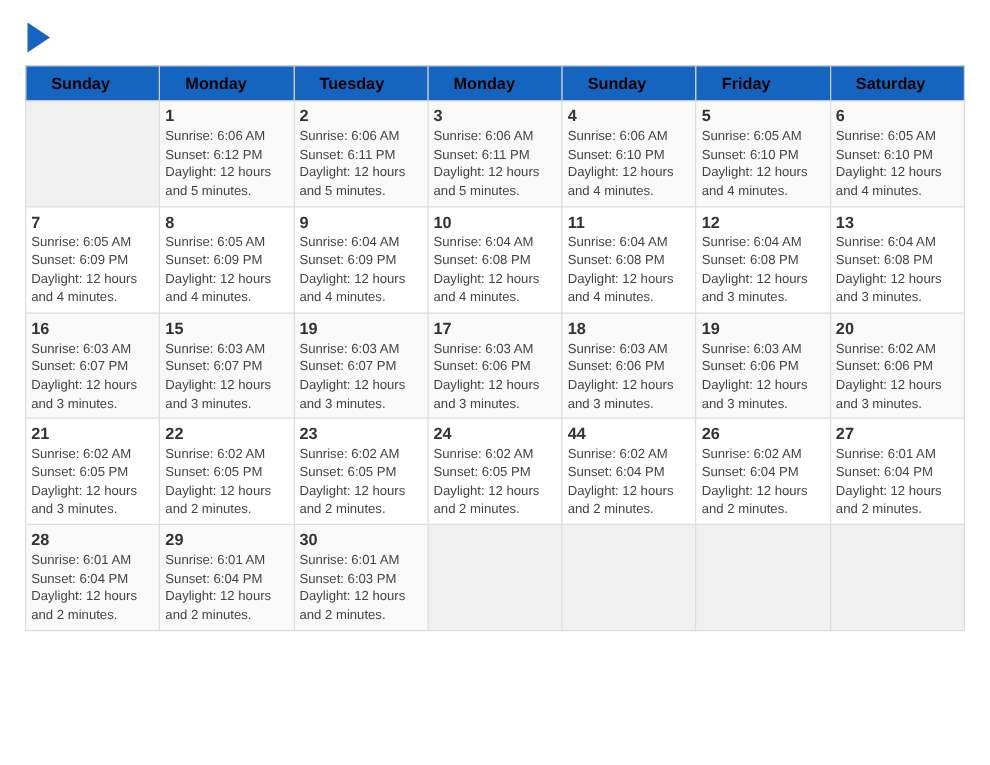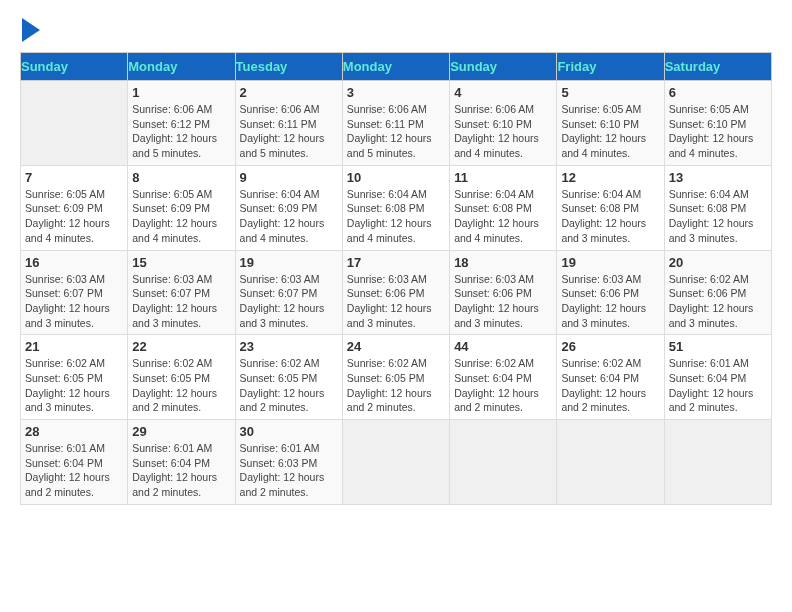--- a/index.html
+++ b/index.html
@@ -54,22 +54,22 @@
       font-weight: normal;
       color: #333;
     }
     table {
       width: 100%;
       border-collapse: collapse;
       font-size: 11px;
     }
     thead tr th {
       background-color: #1565c0;
-      color: #5eead4;
-      padding: 6px 0;
+      color: #000000;
+      padding: 6px 20px;
       text-align: left;
       font-size: 13px;
       font-weight: bold;
       border: 1px solid #ccc;
     }
     tbody tr td {
       border: 1px solid #ddd;
       padding: 4px 4px;
       vertical-align: top;
       height: 80px;
@@ -312,21 +312,21 @@
 and 2 minutes.</div>
         </td>
         <td>
           <span class="day-number">26</span>
           <div class="day-info" style="white-space: pre-wrap;">Sunrise: 6:02 AM
 Sunset: 6:04 PM
 Daylight: 12 hours
 and 2 minutes.</div>
         </td>
         <td>
-          <span class="day-number">51</span>
+          <span class="day-number">27</span>
           <div class="day-info" style="white-space: pre-wrap;">Sunrise: 6:01 AM
 Sunset: 6:04 PM
 Daylight: 12 hours
 and 2 minutes.</div>
         </td>
       </tr>
       <tr>
         <td>
           <span class="day-number">28</span>
           <div class="day-info" style="white-space: pre-wrap;">Sunrise: 6:01 AM

